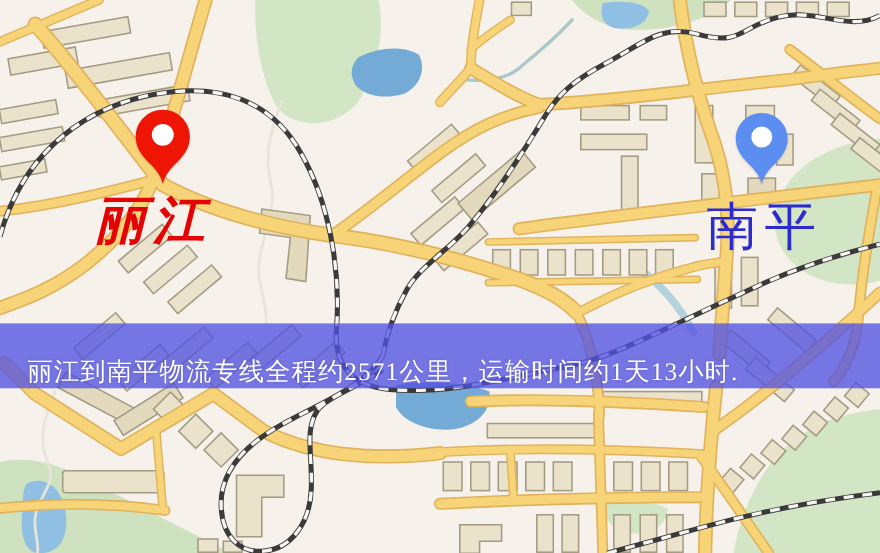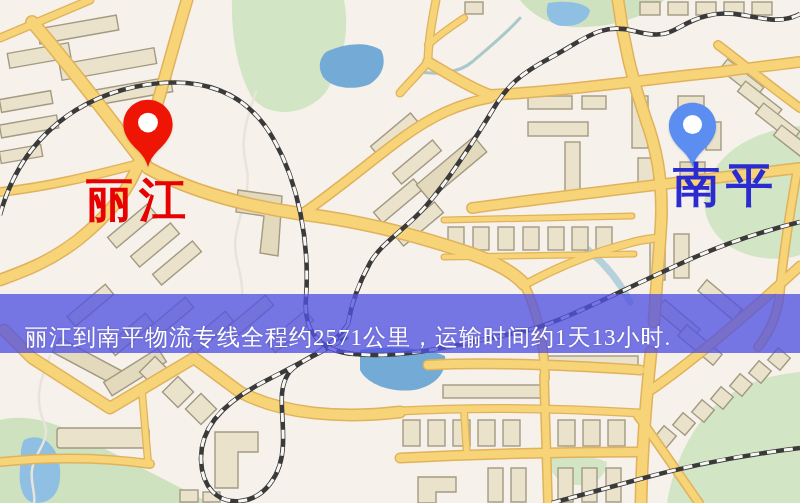--- a/index.html
+++ b/index.html
@@ -29,22 +29,22 @@
     text-shadow:0 0 2px rgba(40,40,120,.35);
     font-family:"Liberation Serif","DejaVu Serif",serif;
   }
   .pin{position:absolute;filter:drop-shadow(0 1px 1px rgba(0,0,0,.15));}
   .pin-origin{left:119px;top:97px;width:58px;height:72px;}
   .pin-dest{left:664px;top:100px;width:57px;height:69px;}
   .marker-label{
     position:absolute;font-size:47px;font-weight:bold;line-height:1;
     letter-spacing:6px;white-space:nowrap;
   }
-  .label-origin{left:86px;top:176px;}
-  .label-dest{left:642px;top:161px;font-weight:700;margin-left:31px;}
+  .label-origin{left:86px;top:176px;font-style:italic;}
+  .label-dest{left:642px;top:182px;font-weight:400;}
 </style>
 </head>
 <body>
 
 <div class="stage">
 
   <svg class="map" width="800" height="503" viewBox="0 0 800 503">
 
     <g>
       <path class="park" d="M232,0 L344,0 C350,28 344,62 326,92 C305,118 266,118 251,96 C237,70 231,34 232,0 Z"></path>

